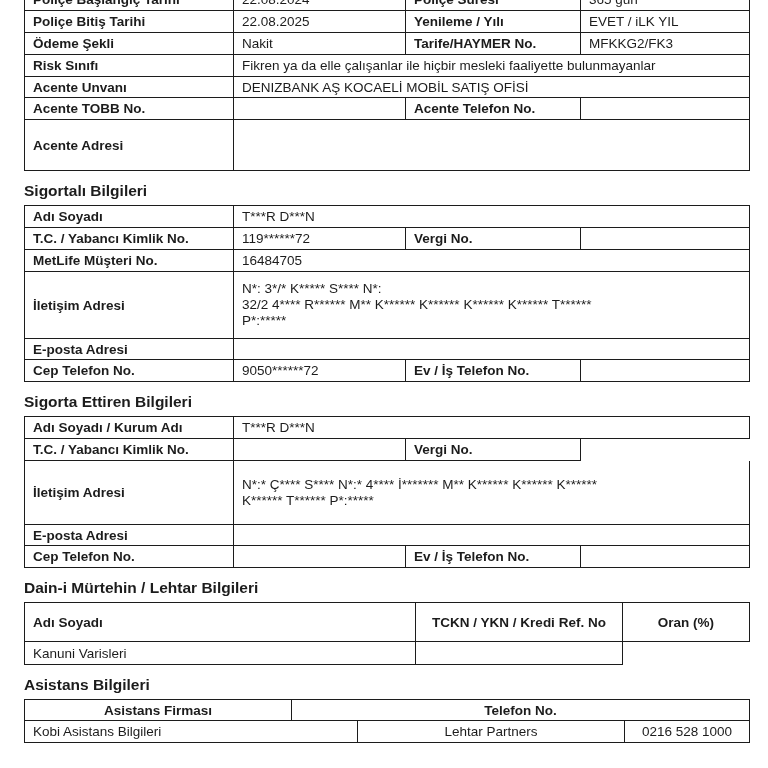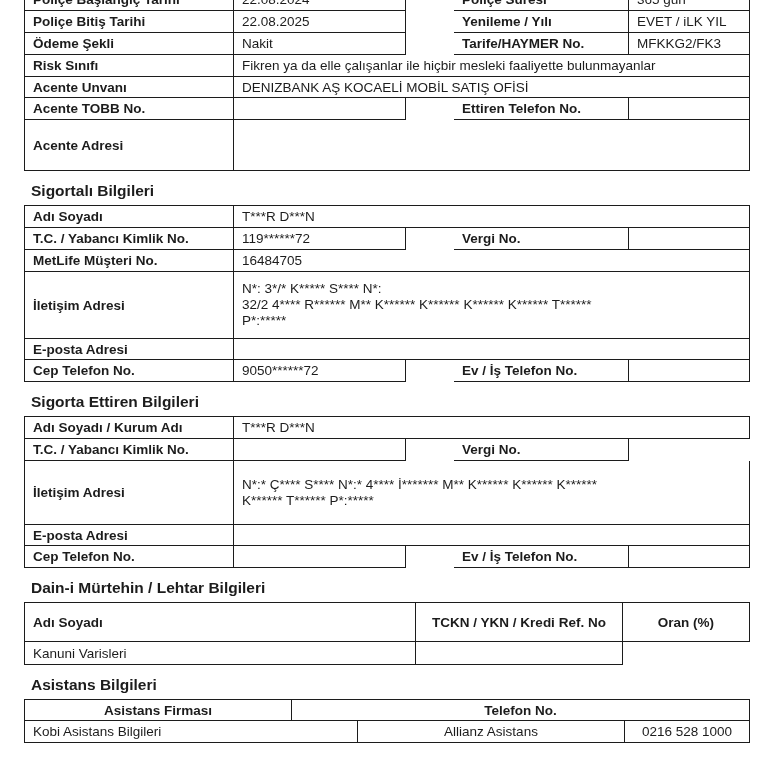--- a/index.html
+++ b/index.html
@@ -20,37 +20,37 @@
     padding:0 8px;
     display:flex;align-items:center;
     overflow:hidden;white-space:nowrap;
   }
   .lbl{font-weight:700;}
   .val{font-weight:400;}
   .center{justify-content:center;text-align:center;}
   
   .c1{width:209px;}
   .c2{width:172px;}
-  .c3{width:175px;margin-left:48px;}
+  .c3{width:175px;}
   .c4{flex:1;}
   .span{flex:1;}
   
   .h22{height:22px;}
   .h21{height:21px;}
   .h23{height:23px;}
   .h39{height:39px;}
   .h51{height:51px;}
   .h64{height:64px;}
   .h67{height:67px;}
   .clip-top{margin-top:-12px;}
   .addr{white-space:normal;line-height:16px;}
   .addr .lines{width:100%;}
   .heading{
     font-size:15.5px;font-weight:700;
-    margin:11px 0 5px 7px;line-height:18px;
+    margin:11px 0 5px 0;line-height:18px;
   }
   
   .dc1{width:391px;}
   .dc2{width:207px;}
   .dc3{flex:1;}
   .wrap2{white-space:normal;line-height:17px;}
   .wrap2 .inner{max-width:180px;margin:13px auto;text-align:center;}
   
   .ac1{width:333px;}
   .ac2{width:267px;}
@@ -84,21 +84,21 @@
       <div class="cell c1 lbl">Risk Sınıfı</div>
       <div class="cell span val">Fikren ya da elle çalışanlar ile hiçbir mesleki faaliyette bulunmayanlar</div>
     </div>
     <div class="row h21">
       <div class="cell c1 lbl">Acente Unvanı</div>
       <div class="cell span val">DENIZBANK AŞ KOCAELİ MOBİL SATIŞ OFİSİ</div>
     </div>
     <div class="row h22">
       <div class="cell c1 lbl">Acente TOBB No.</div>
       <div class="cell c2 val"></div>
-      <div class="cell c3 lbl">Ettiren Telefon No.</div>
+      <div class="cell c3 lbl">Acente Telefon No.</div>
       <div class="cell c4 val"></div>
     </div>
     <div class="row h51">
       <div class="cell c1 lbl">Acente Adresi</div>
       <div class="cell span val"></div>
     </div>
   </div>
 
   <div class="heading">Sigortalı Bilgileri</div>
   <div class="tbl">
@@ -186,18 +186,18 @@
   </div>
 
   <div class="heading">Asistans Bilgileri</div>
   <div class="tbl">
     <div class="row h21">
       <div class="cell ac2 lbl center">Asistans Firması</div>
       <div class="cell ac3 lbl center">Telefon No.</div>
     </div>
     <div class="row h22">
       <div class="cell ac1 val">Kobi Asistans Bilgileri</div>
-      <div class="cell ac2 val center">Allianz Asistans</div>
+      <div class="cell ac2 val center">Lehtar Partners</div>
       <div class="cell ac3 val center">0216 528 1000</div>
     </div>
   </div>
 
 </div>
 
 </body></html>

